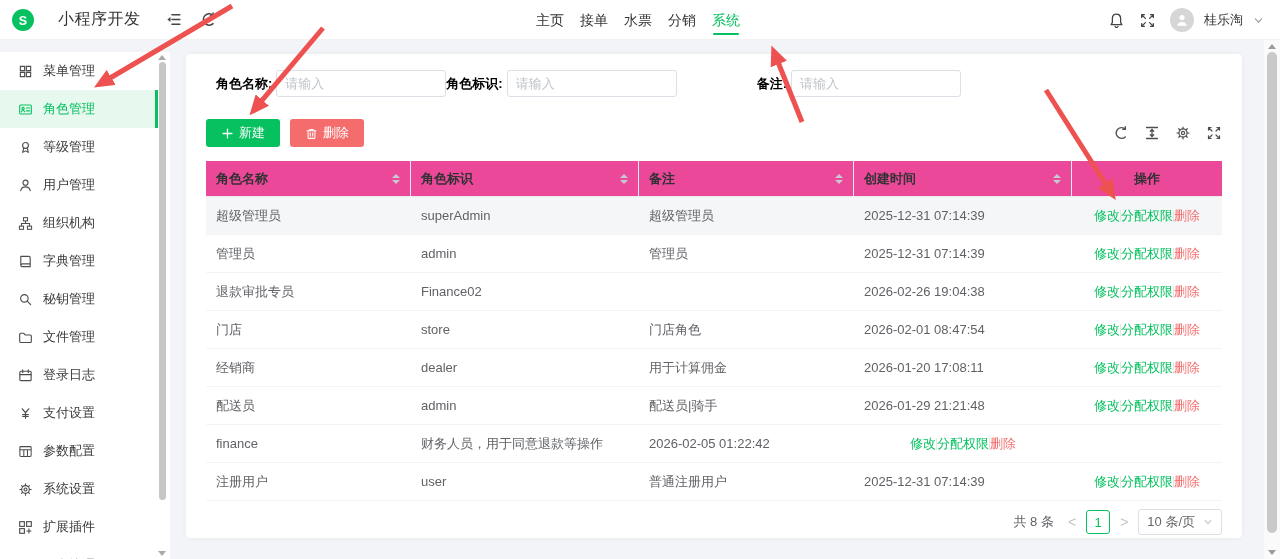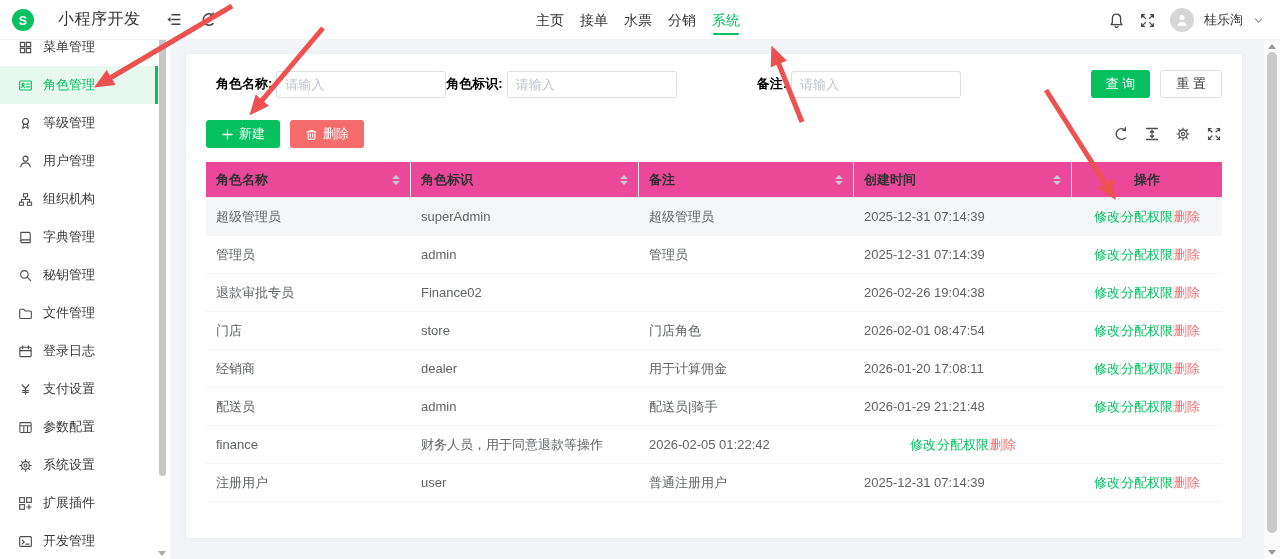--- a/index.html
+++ b/index.html
@@ -24,21 +24,21 @@
   .nav-tab{position:relative;line-height:40px;font-size:14px;color:#333;cursor:pointer}
   .nav-tab.active{color:var(--green)}
   .nav-tab.active::after{content:"";position:absolute;left:50%;transform:translateX(-50%);bottom:5px;width:26px;height:2px;border-radius:1px;background:var(--green)}
   .hdr-right{position:absolute;right:16px;top:0;height:40px;display:flex;align-items:center;gap:14px}
   .avatar{width:24px;height:24px;border-radius:50%;background:#d6d6d6;display:flex;align-items:center;justify-content:center;overflow:hidden}
   .user-wrap{display:flex;align-items:center;gap:10px;cursor:pointer}
   .user-name{font-size:13px;color:#333}
   .chev{width:11px;height:11px;color:#9a9a9a}
 
   
-  .sidebar{position:absolute;top:28px;left:0;width:170px;bottom:0;background:#fff;overflow:hidden;z-index:5}
+  .sidebar{position:absolute;top:52px;left:0;width:170px;bottom:0;background:#fff;overflow:hidden;z-index:5}
   .sb-item{height:38px;display:flex;align-items:center;padding-left:18px;gap:10px;color:#3a3a3a;cursor:pointer}
   .sb-item .si{width:15px;height:15px;color:#4d4d4d;flex:none}
   .sb-item .si svg{width:100%;height:100%}
   .sb-item span.lbl{font-size:13px}
   .sb-item.active{background:var(--green-bg);color:var(--green);border-right:3px solid var(--green);margin-right:12px}
   .sb-item.active .si{color:var(--green)}
   .sb-scroll-thumb{position:absolute;right:4px;top:10px;width:7px;height:438px;border-radius:4px;background:#c6c6c6}
   .tri{position:absolute;right:4px;width:0;height:0;border-left:4px solid transparent;border-right:4px solid transparent}
   .tri.up{top:3px;border-bottom:5px solid #a9a9a9}
   .tri.dn{bottom:3px;border-top:5px solid #a9a9a9}
@@ -285,24 +285,20 @@
           <span class="flabel">角色名称:</span>
           <input class="finput" placeholder="请输入" style="">
         </div>
         <div class="fgroup">
           <span class="flabel">角色标识:</span>
           <input class="finput" placeholder="请输入" style="">
         </div>
         <div class="fgroup g3">
           <span class="flabel">备注:</span>
           <input class="finput" placeholder="请输入" style="">
-        </div>
-        <div class="fbtns">
-          <button class="btn btn-green">查 询</button>
-          <button class="btn btn-plain">重 置</button>
         </div>
       </div>
 
       <div class="trow">
         <button class="btn btn-green" style="margin-right:10px">
           <span class="bi"><svg viewBox="0 0 16 16" fill="none" stroke="#fff" stroke-width="1.6" stroke-linecap="round">
                 <path d="M8 2.5v11M2.5 8h11"></path>
               </svg></span>
           <span>新建</span>
         </button>
@@ -477,20 +473,32 @@
                 <a class="a-green">修改</a>
                 <span class="vsep"></span>
                 <a class="a-green">分配权限</a>
                 <span class="vsep"></span>
                 <a class="a-red">删除</a>
               </div>
             </div>
           </div>
       </div>
 
+      <div class="pager">
+        <span class="pg-total">共 8 条</span>
+        <span class="pg-btn">&lt;</span>
+        <span class="pg-cur">1</span>
+        <span class="pg-btn">&gt;</span>
+        <span class="pg-size">
+          <span>10 条/页</span>
+          <svg class="chev" viewBox="0 0 16 16" fill="none" stroke="currentColor" stroke-width="1.8" stroke-linecap="round">
+              <path d="M3.5 5.5 8 10.5l4.5-5"></path>
+            </svg>
+        </span>
+      </div>
     </section>
   </main>
 
   <div class="pscroll">
     <span class="ptri up"></span>
     <div class="thumb"></div>
     <span class="ptri dn"></span>
   </div>
 
   <svg class="arrows" viewBox="0 0 1280 559">

